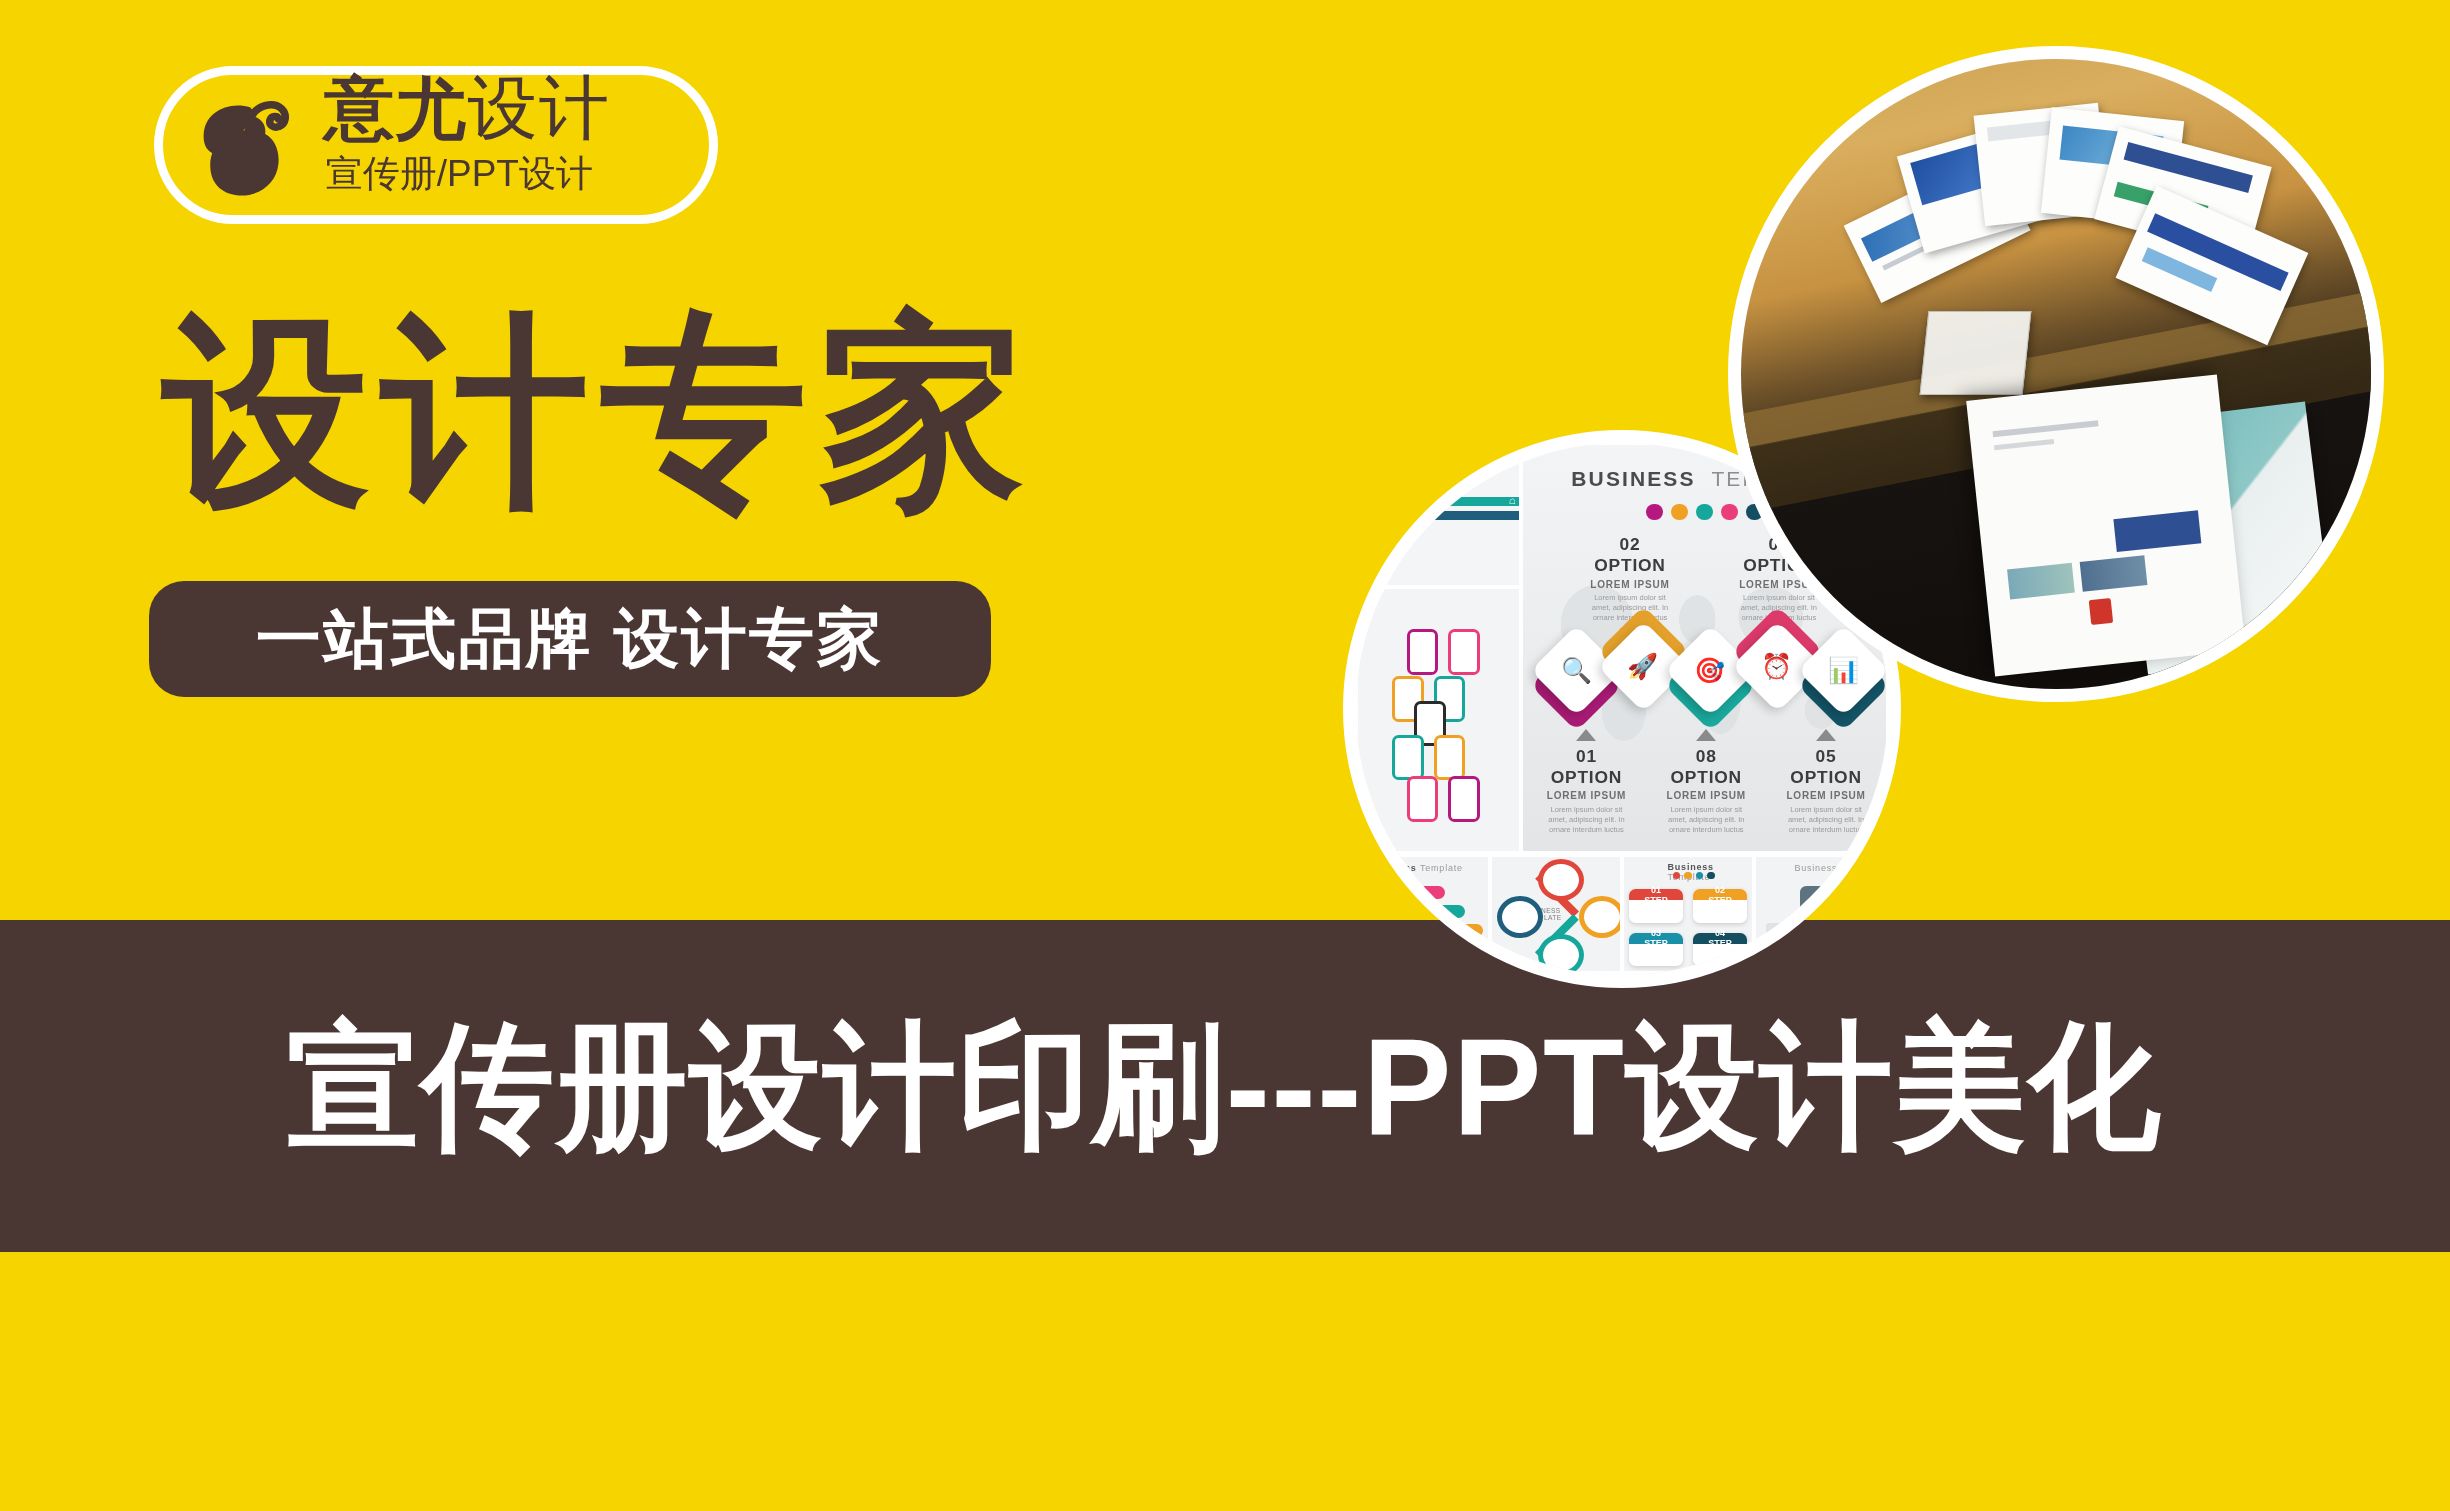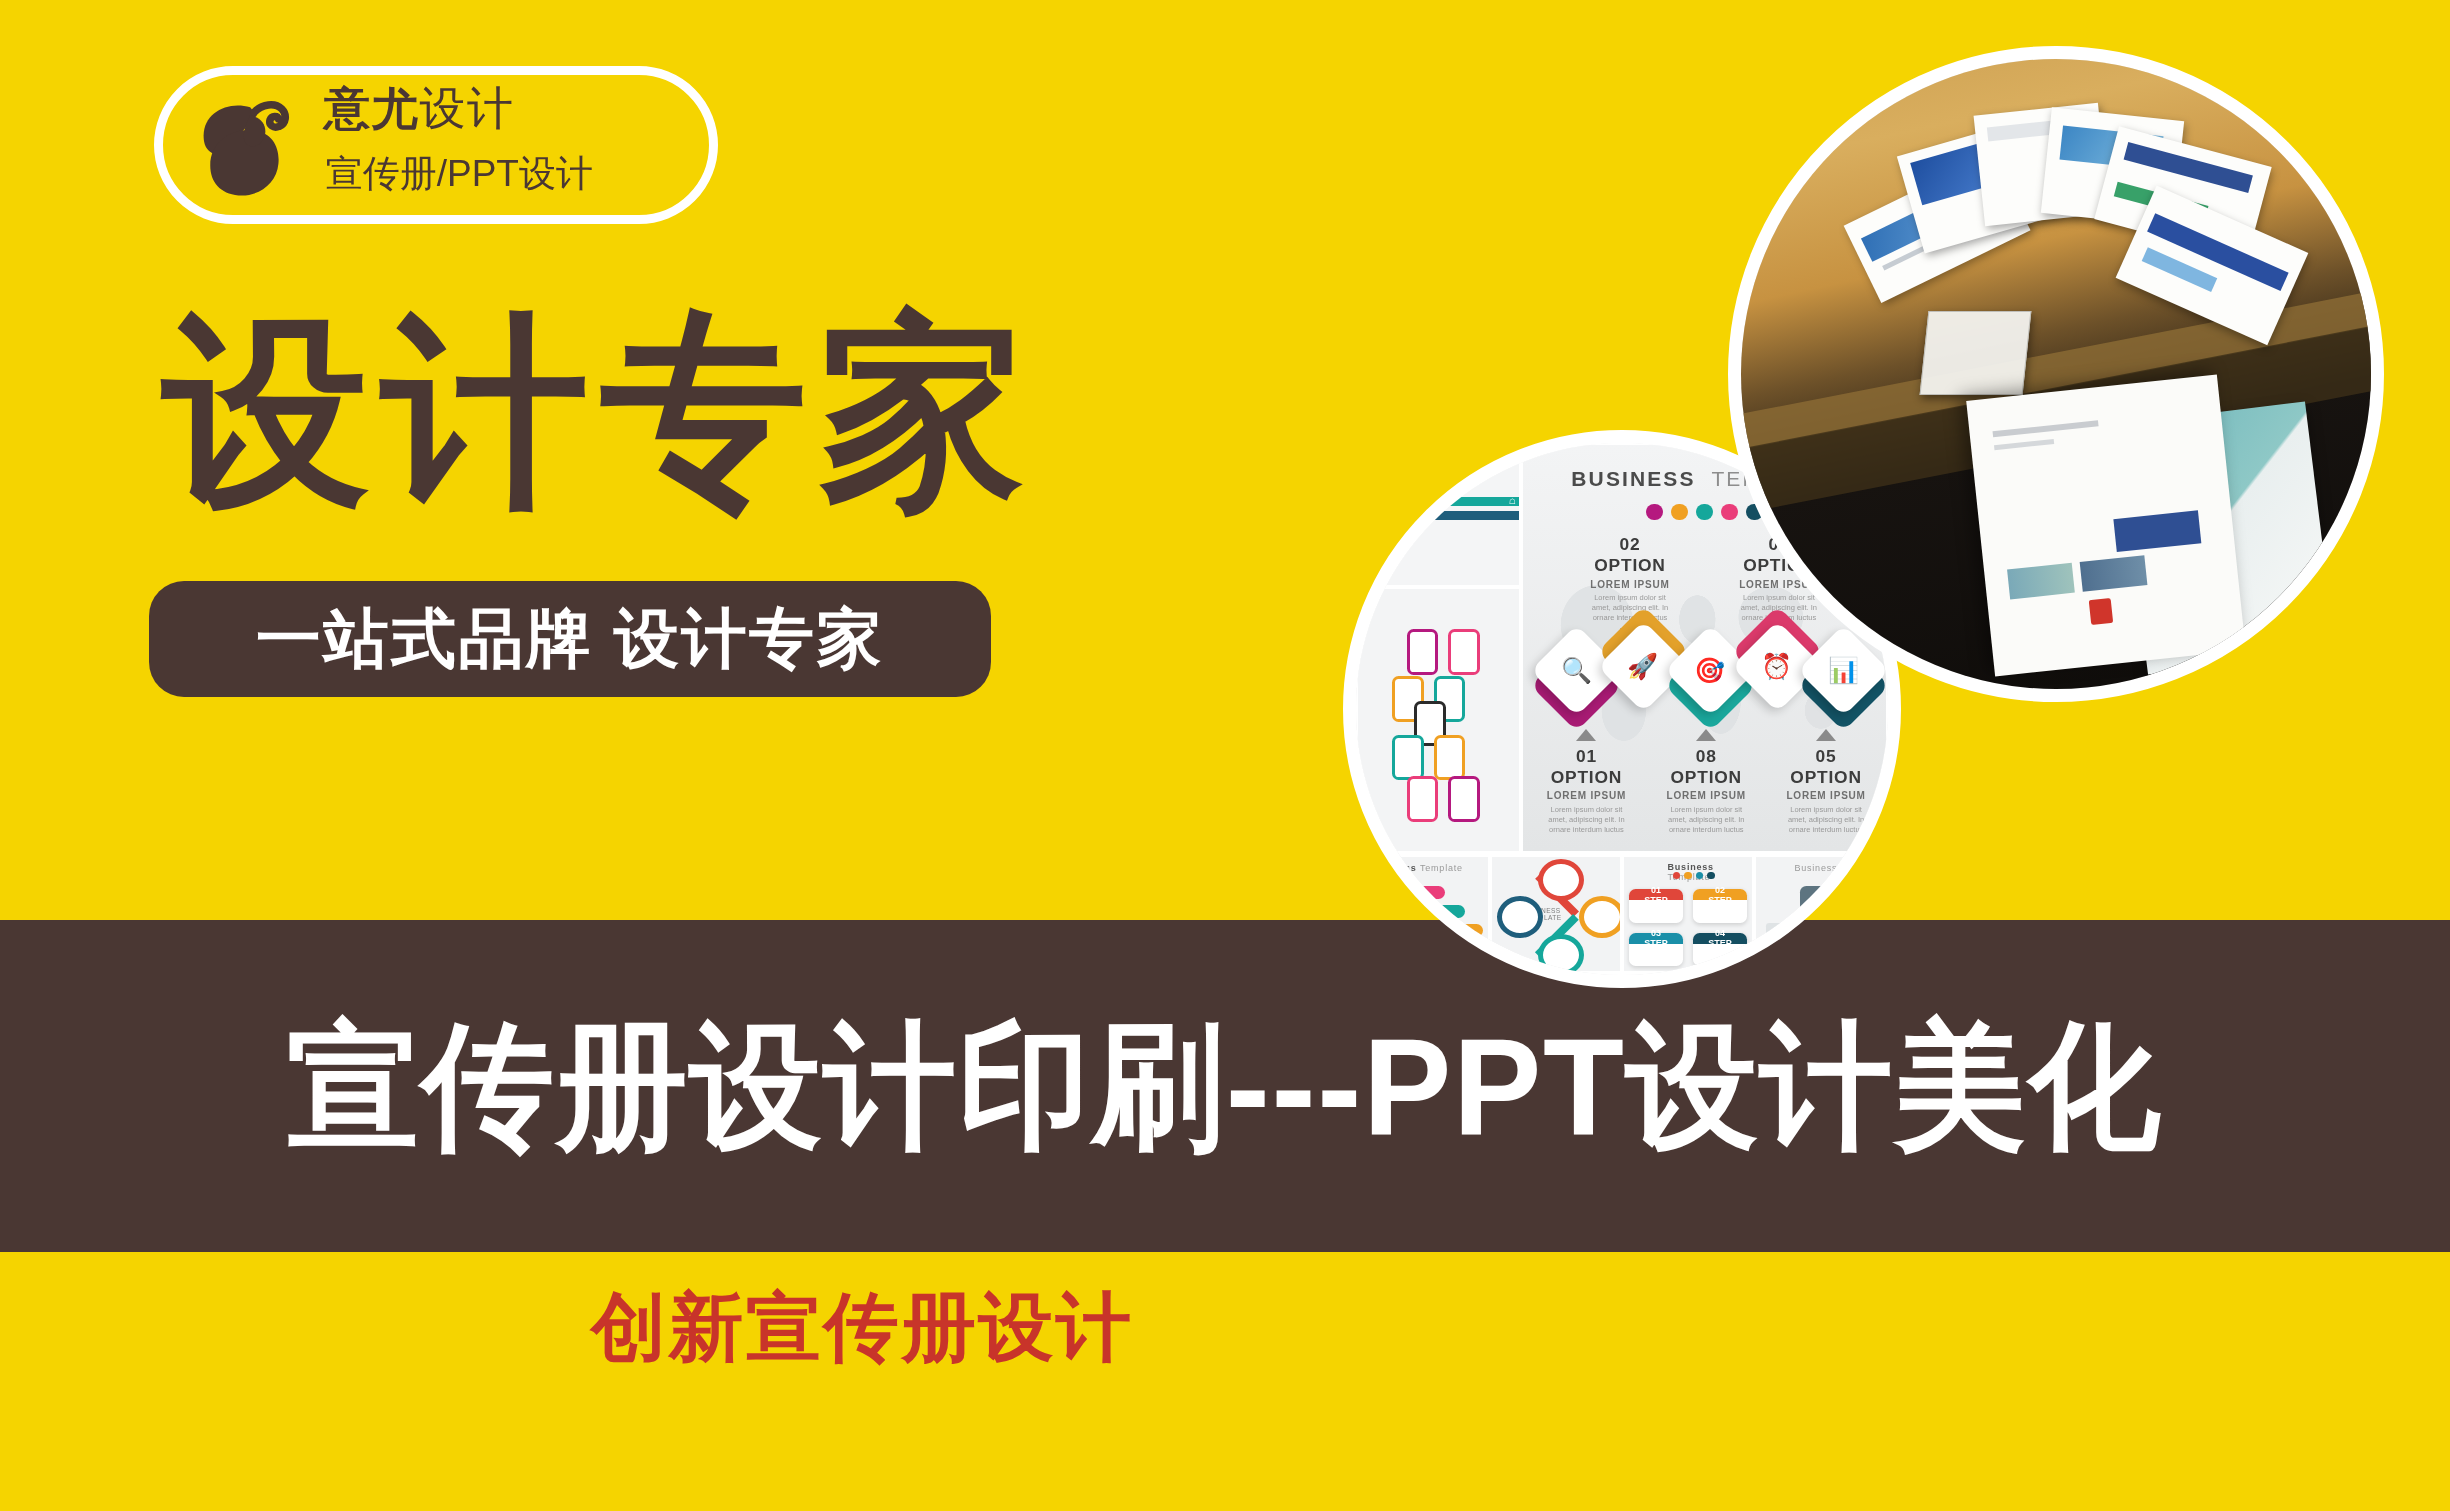--- a/index.html
+++ b/index.html
@@ -20,21 +20,21 @@
   
   .logo-wrap{position:absolute;left:154px;top:66px;width:564px;height:158px;}
   .logo-outline{
     position:absolute;left:0;top:0;width:100%;height:100%;
     border:9px solid #ffffff;border-radius:80px;box-sizing:border-box;
   }
   .logo-mark{position:absolute;left:23px;top:13.3px;width:133px;height:133px;}
   .logo-text{position:absolute;left:170px;top:4.1px;width:378px;height:149px;}
   .logo-title{
     position:absolute;left:0;top:3.3px;
-    font-size:46px;line-height:70px;color:#4A3733;
+    font-size:70px;line-height:70px;color:#4A3733;
     letter-spacing:1.7px;white-space:nowrap;
   }
   .logo-title .bold{font-weight:bold;}
   .logo-title .thin{font-weight:normal;}
   .logo-sub{
     position:absolute;left:1.7px;top:83px;
     font-size:37px;line-height:41px;color:#4A3733;
     letter-spacing:0px;white-space:nowrap;
   }
 
@@ -224,21 +224,20 @@
 
   <div class="pill">
     <span class="pill-text">一站式品牌 设计专家</span>
   </div>
 
   <div class="strip-text">
     <span>宣传册设计印刷---PPT设计美化</span>
   </div>
 
   <div class="tagrow">
-    <div class="tag tag-brochure">创新宣传册设计</div>
   </div>
 
   <div class="circle circle-ppt">
     <div class="circle-inner">
       <div class="collage">
 
         <div class="cell cell-a">
           <div class="topstrip">
             <div class="tstrip" style="background:#E0463A;width:86%"></div>
             <div class="tstrip" style="background:#F0A022;width:92%"></div>

